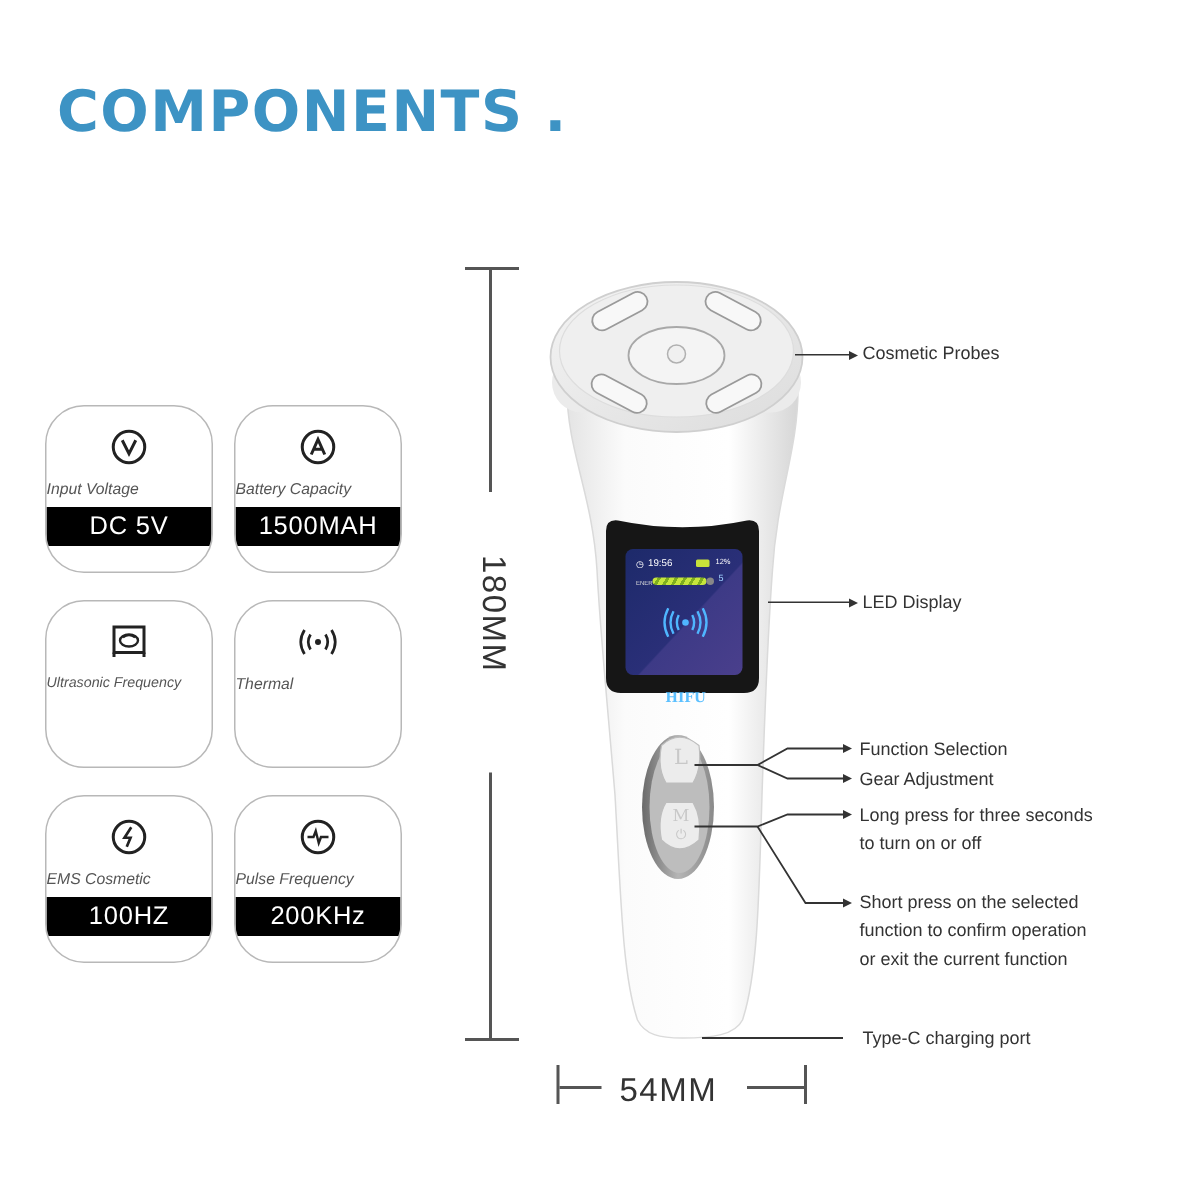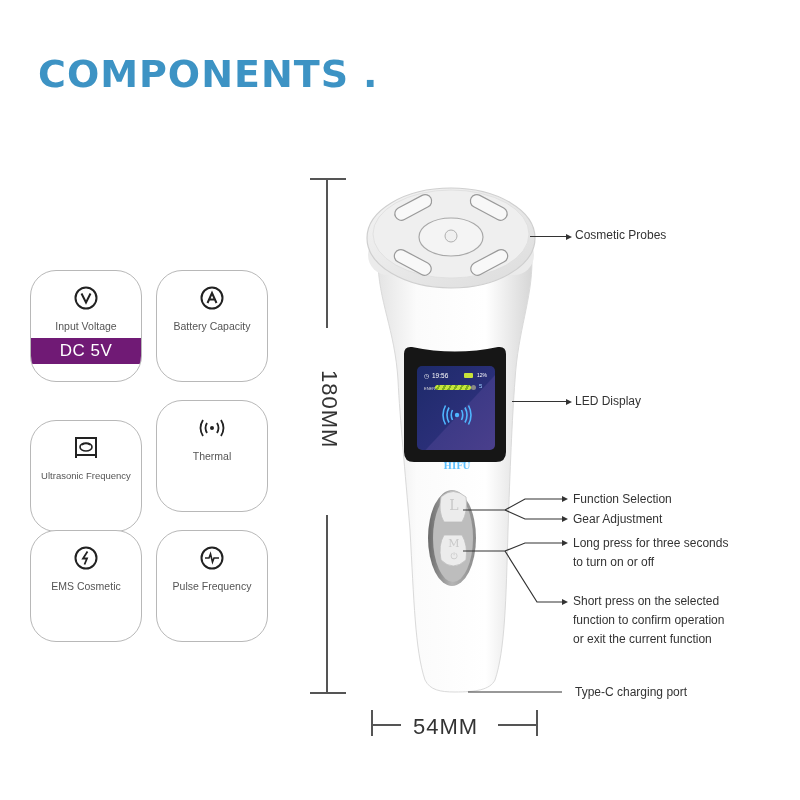--- a/index.html
+++ b/index.html
@@ -3,22 +3,22 @@
 <meta charset="utf-8">
 <style>
   html, body { margin:0; padding:0; }
   body { width:800px; height:800px; background:#ffffff; position:relative; overflow:hidden; font-family:"Liberation Sans", sans-serif; color:#333; }
   .title { position:absolute; left:38px; top:52px; font-family:"DejaVu Sans", sans-serif; font-weight:bold; font-size:38px; color:#3d93c4; letter-spacing:1px; }
   .title .dot { margin-left:14px; }
 
   
   .card { position:absolute; width:112px; height:112px; border:1.5px solid #b8b8b8; border-radius:26px; background:#fff; overflow:hidden; box-sizing:border-box; }
   .card .ic { position:absolute; top:14px; left:0; right:0; height:26px; display:flex; justify-content:center; align-items:center; }
-  .card .lbl { position:absolute; top:49px; left:0; right:0; text-align:center; font-size:10.5px; color:#555; }
-  .card .val { position:absolute; top:67px; left:0; right:0; height:26px; background:#701a75; color:#fff; font-size:17px; line-height:26px; text-align:center; letter-spacing:0.5px; }
+  .card .lbl { position:absolute; top:49px; left:0; right:0; font-size:10.5px; color:#555;font-style:italic; }
+  .card .val { position:absolute; top:67px; left:0; right:0; height:26px; background:#000000; color:#fff; font-size:17px; line-height:26px; text-align:center; letter-spacing:0.5px; }
 
   
   .dim-v { position:absolute; left:326px; width:2px; background:#555; }
   .dim-h { position:absolute; height:2px; background:#555; }
   .dim-text-v { position:absolute; left:312px; top:370px; font-size:22px; color:#333; transform:rotate(90deg); transform-origin:left top; margin-left:30px; letter-spacing:1px; }
   .dim-text-h { position:absolute; left:413px; top:714px; font-size:22px; color:#333; letter-spacing:1px; }
 
   .device { position:absolute; left:0; top:0; }
   .callout { position:absolute; font-size:12px; color:#333; line-height:19px; }
   .line { position:absolute; height:1.2px; background:#333; }
@@ -43,23 +43,24 @@
 </div>
 
 <div class="card" style="left:156px;top:270px;padding-left:41px;">
   <div class="ic">
     <svg width="26" height="26" viewBox="0 0 26 26">
         <circle cx="13" cy="13" r="10.5" fill="none" stroke="#222" stroke-width="2"></circle>
         <path d="M8.5 18 L13 8 L17.5 18 M10.3 14.5 H15.7" fill="none" stroke="#222" stroke-width="2"></path>
       </svg>
   </div>
   <div class="lbl">Battery Capacity</div>
-</div>
-
-<div class="card" style="left:30px;top:420px;padding-left:43px;">
+  <div class="val">1500MAH</div>
+</div>
+
+<div class="card" style="left:30px;top:400px;padding-left:43px;">
   <div class="ic">
     <svg width="26" height="26" viewBox="0 0 26 26">
         <rect x="3" y="3" width="20" height="17" fill="none" stroke="#222" stroke-width="2"></rect>
         <path d="M3 23 V20 M23 23 V20" stroke="#222" stroke-width="2"></path>
         <ellipse cx="13" cy="12" rx="6" ry="4" fill="none" stroke="#222" stroke-width="1.6"></ellipse>
         <path d="M9 10 Q13 7 17 10" fill="none" stroke="#222" stroke-width="1.4"></path>
       </svg>
   </div>
   <div class="lbl" style="font-size:9.5px;">Ultrasonic Frequency</div>
 </div>
@@ -75,30 +76,32 @@
 </div>
 
 <div class="card" style="left:30px;top:530px;">
   <div class="ic">
     <svg width="26" height="26" viewBox="0 0 26 26">
         <circle cx="13" cy="13" r="10.5" fill="none" stroke="#222" stroke-width="2"></circle>
         <path d="M14.5 6.5 L10 13.5 H14 L11.5 19.5" fill="none" stroke="#222" stroke-width="1.8"></path>
       </svg>
   </div>
   <div class="lbl">EMS Cosmetic</div>
+  <div class="val">100HZ</div>
 </div>
 
 <div class="card" style="left:156px;top:530px;padding-left:31px;">
   <div class="ic">
     <svg width="26" height="26" viewBox="0 0 26 26">
         <circle cx="13" cy="13" r="10.5" fill="none" stroke="#222" stroke-width="2"></circle>
         <path d="M6 13 H10 L11.5 9 L13.5 17 L15 13 H20" fill="none" stroke="#222" stroke-width="1.6"></path>
       </svg>
   </div>
   <div class="lbl">Pulse Frequency</div>
+  <div class="val">200KHz</div>
 </div>
 
 <div class="dim-h" style="left:310px;top:178px;width:36px;"></div>
 <div class="dim-v" style="top:178px;height:150px;"></div>
 <div class="dim-v" style="top:515px;height:178px;"></div>
 <div class="dim-h" style="left:310px;top:692px;width:36px;"></div>
 <div class="dim-text-v">180MM</div>
 
 <div style="position:absolute;left:371px;top:710px;width:2px;height:26px;background:#555;"></div>
 <div class="dim-h" style="left:373px;top:724px;width:28px;"></div>

